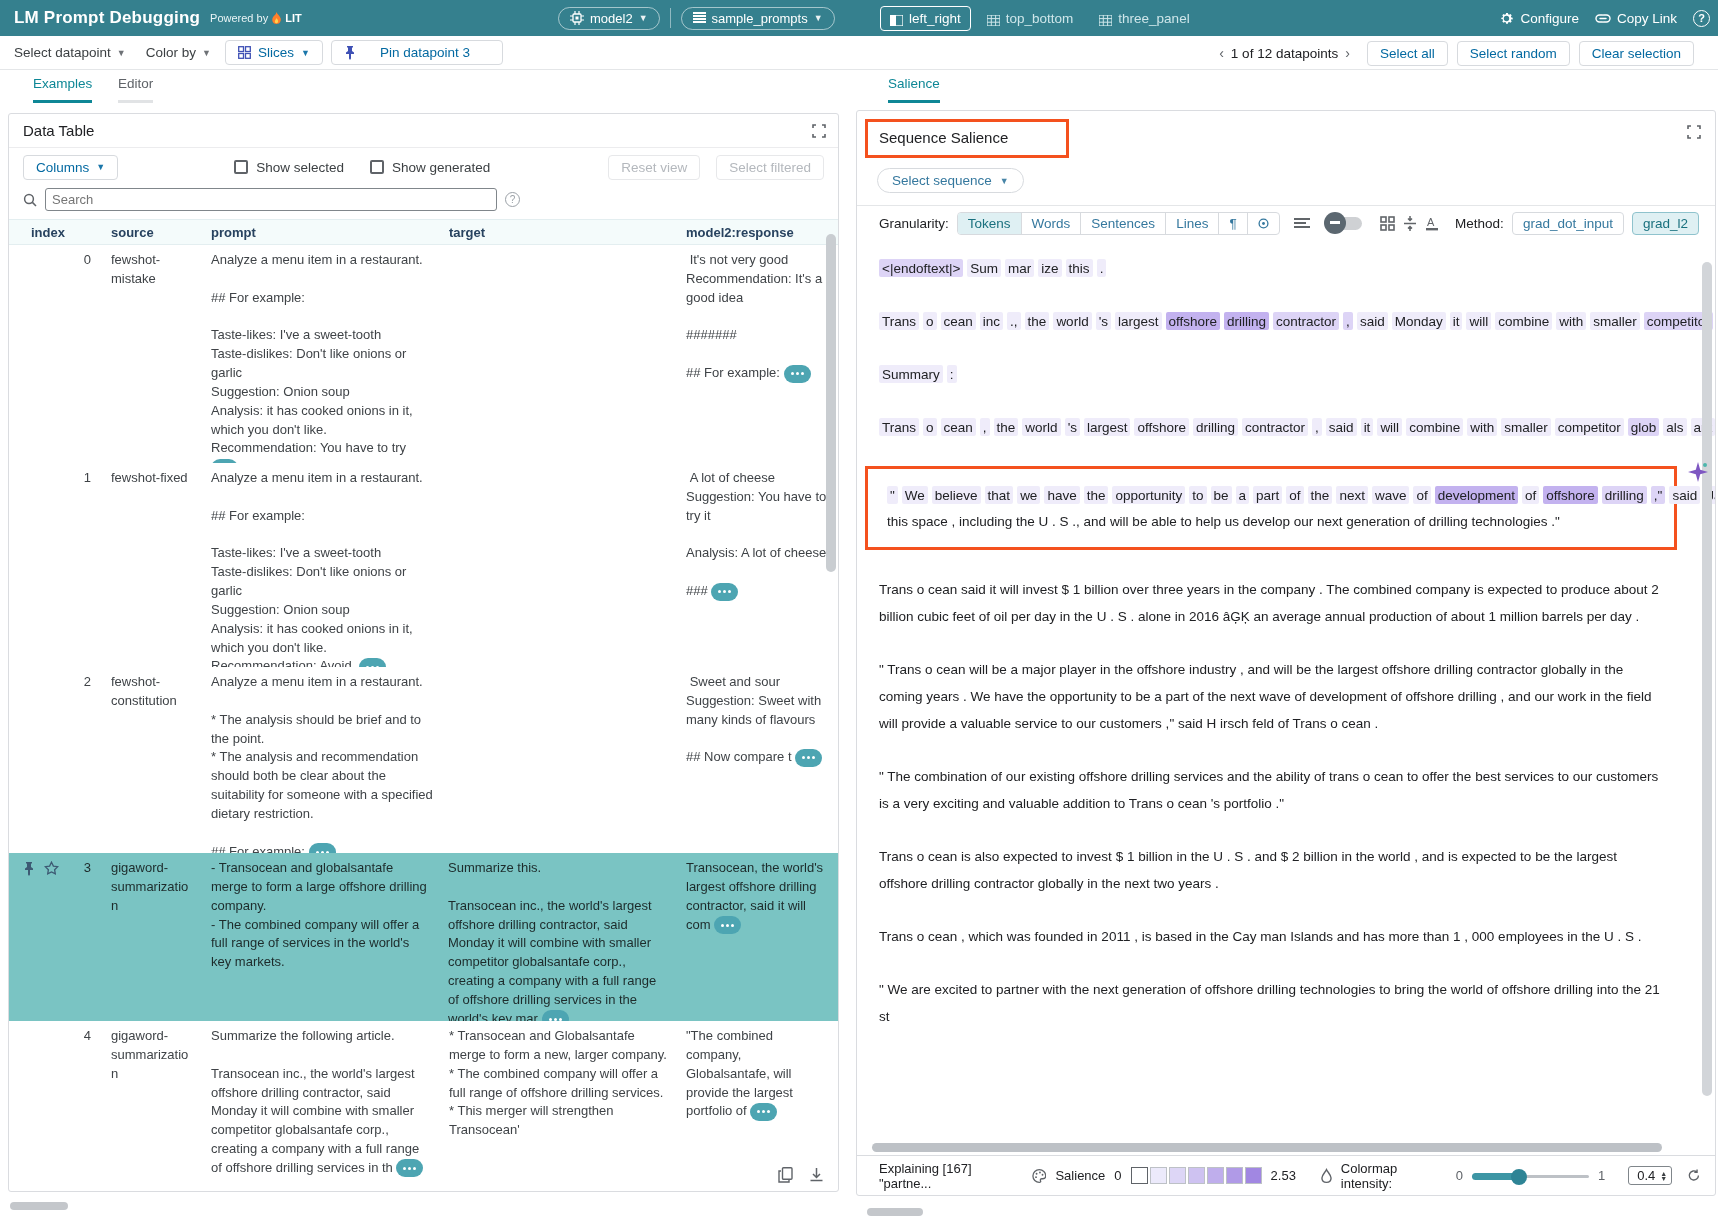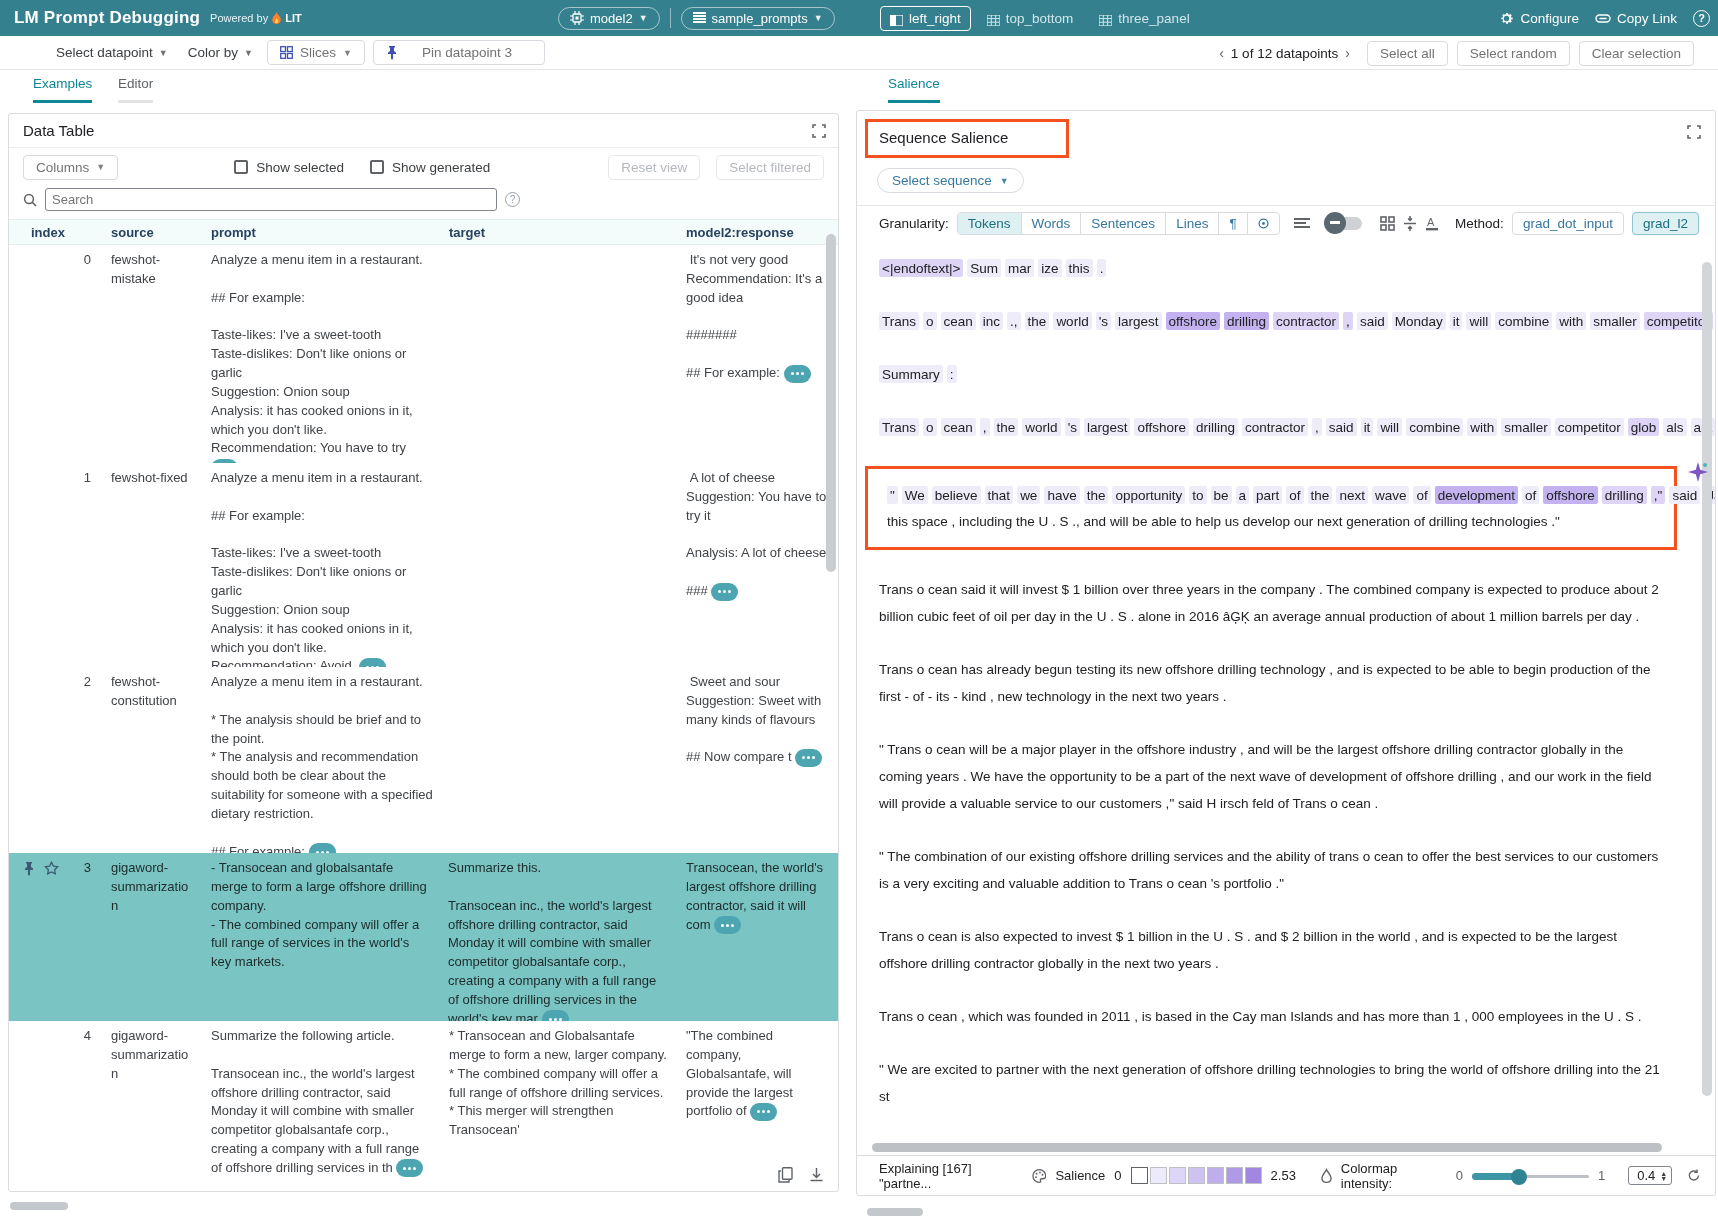--- a/index.html
+++ b/index.html
@@ -17,25 +17,25 @@
   .caret { font-size:9px; opacity:.9; }
   .vdiv { width:1px; height:20px; background:rgba(255,255,255,.45); }
   .layout-tabs { position:absolute; left:880px; top:0; height:36px; display:flex; align-items:center; gap:6px; }
   .ltab { display:flex; align-items:flex-end; gap:6px; font-size:13.5px; padding:4px 9px; color:#cfe6ea; cursor:pointer; border:1px solid transparent; border-radius:4px; white-space:nowrap; }
   .ltab.active { color:#fff; border-color:#fff; }
   .top-right { position:absolute; right:8px; top:0; height:36px; display:flex; align-items:center; gap:16px; font-size:13.5px; }
   .top-action { display:flex; align-items:center; gap:6px; cursor:pointer; white-space:nowrap; }
   .helpcirc { width:17px; height:17px; border:1.5px solid #fff; border-radius:50%; display:flex; align-items:center; justify-content:center; font-size:11px; font-weight:bold; cursor:pointer; }
 
   
-  .toolbar2 { position:absolute; left:0; top:36px; width:1718px; height:34px; background:#fff; border-bottom:1px solid #e4e6e8; display:flex; align-items:center; font-size:13.5px; color:#3c4043;padding-left:42px; }
+  .toolbar2 { position:absolute; left:0; top:36px; width:1718px; height:34px; background:#fff; border-bottom:1px solid #e4e6e8; display:flex; align-items:center; font-size:13.5px; color:#3c4043; }
   .t2-left { display:flex; align-items:center; gap:8px; padding-left:8px; }
   .ddlabel { display:flex; align-items:center; gap:6px; padding:4px 6px; cursor:pointer; }
   .ddlabel .caret { color:#5f6368; }
-  .btn { display:flex; align-items:center; gap:7px; border:1px solid #d7dade; border-radius:4px; padding:4px 12px; color:#737373; background:#fff; cursor:pointer; font-size:13.5px; white-space:nowrap; }
+  .btn { display:flex; align-items:center; gap:7px; border:1px solid #d7dade; border-radius:4px; padding:4px 12px; color:#0369a1; background:#fff; cursor:pointer; font-size:13.5px; white-space:nowrap; }
   .btn.pinbtn { width:172px; justify-content:flex-start; gap:24px;text-align:right; }
   .t2-right { position:absolute; right:24px; top:0; height:34px; display:flex; align-items:center; gap:9px; }
   .pager { display:flex; align-items:center; gap:7px; font-size:13.5px; color:#202124; margin-right:8px; }
   .pchev { color:#5f6368; cursor:pointer; font-size:14px; }
 
   
   .left-region { position:absolute; left:0; top:70px; width:848px; height:1146px; background:#fff; }
   .tabsrow { position:relative; height:37px; }
   .tab { position:absolute; top:6px; font-size:13.5px; cursor:pointer; padding-bottom:9px; }
   .tab.active { color:#0e8796; border-bottom:3px solid #0e8796; }
@@ -508,21 +508,20 @@
 
       <div class="sal-text">
           <div class="para"><span class="tok h2">&lt;|endoftext|&gt;</span><span class="tok h1">Sum</span><span class="tok h1">mar</span><span class="tok h1">ize</span><span class="tok h1">this</span><span class="tok h1">.</span></div>
           <div class="para"><span class="tok h1">Trans</span><span class="tok h1">o</span><span class="tok h1">cean</span><span class="tok h1">inc</span><span class="tok h1">.,</span><span class="tok h1">the</span><span class="tok h1">world</span><span class="tok h1">'s</span><span class="tok h1">largest</span><span class="tok h3">offshore</span><span class="tok h3">drilling</span><span class="tok h2">contractor</span><span class="tok h2">,</span><span class="tok h1">said</span><span class="tok h1">Monday</span><span class="tok h1">it</span><span class="tok h1">will</span><span class="tok h1">combine</span><span class="tok h1">with</span><span class="tok h1">smaller</span><span class="tok h2">competitor</span></div>
           <div class="para"><span class="tok h1">Summary</span><span class="tok h1">:</span></div>
           <div class="para"><span class="tok h1">Trans</span><span class="tok h1">o</span><span class="tok h1">cean</span><span class="tok h1">,</span><span class="tok h1">the</span><span class="tok h1">world</span><span class="tok h1">'s</span><span class="tok h1">largest</span><span class="tok h1">offshore</span><span class="tok h1">drilling</span><span class="tok h1">contractor</span><span class="tok h1">,</span><span class="tok h1">said</span><span class="tok h1">it</span><span class="tok h1">will</span><span class="tok h1">combine</span><span class="tok h1">with</span><span class="tok h1">smaller</span><span class="tok h1">competitor</span><span class="tok h2">glob</span><span class="tok h1">als</span><span class="tok h1">ant</span></div>
           <div class="annotated">
             <div class="para"><span class="tok h1">"</span><span class="tok h1">We</span><span class="tok h1">believe</span><span class="tok h1">that</span><span class="tok h1">we</span><span class="tok h1">have</span><span class="tok h1">the</span><span class="tok h1">opportunity</span><span class="tok h1">to</span><span class="tok h1">be</span><span class="tok h1">a</span><span class="tok h1">part</span><span class="tok h1">of</span><span class="tok h1">the</span><span class="tok h1">next</span><span class="tok h1">wave</span><span class="tok h1">of</span><span class="tok h3">development</span><span class="tok h1">of</span><span class="tok h3">offshore</span><span class="tok h2">drilling</span><span class="tok h2">,"</span><span class="tok h1">said</span><span class="tok h1">James</span><span>in this space , including the U . S ., and will be able to help us develop our next generation of drilling technologies ." </span></div>
           </div>
           <div class="para"><span>Trans o cean said it will invest $ 1 billion over three years in the company . The combined company is expected to produce about 2 billion cubic feet of oil per day in the U . S . alone in 2016 âĢĶ an average annual production of about 1 million barrels per day . </span></div>
-          <div class="para"><span>Trans o cean has already begun testing its new offshore drilling technology , and is expected to be able to begin production of the first - of - its - kind , new technology in the next two years . </span></div>
           <div class="para"><span>" Trans o cean will be a major player in the offshore industry , and will be the largest offshore drilling contractor globally in the coming years . We have the opportunity to be a part of the next wave of development of offshore drilling , and our work in the field will provide a valuable service to our customers ," said H irsch feld of Trans o cean . </span></div>
           <div class="para"><span>" The combination of our existing offshore drilling services and the ability of trans o cean to offer the best services to our customers is a very exciting and valuable addition to Trans o cean 's portfolio ." </span></div>
           <div class="para"><span>Trans o cean is also expected to invest $ 1 billion in the U . S . and $ 2 billion in the world , and is expected to be the largest offshore drilling contractor globally in the next two years . </span></div>
           <div class="para"><span>Trans o cean , which was founded in 2011 , is based in the Cay man Islands and has more than 1 , 000 employees in the U . S . </span></div>
           <div class="para"><span>" We are excited to partner with the next generation of offshore drilling technologies to bring the world of offshore drilling into the 21 st </span></div>
         </div>
 
       <div class="hscroll">
           <div class="hthumb"></div>
         </div>

